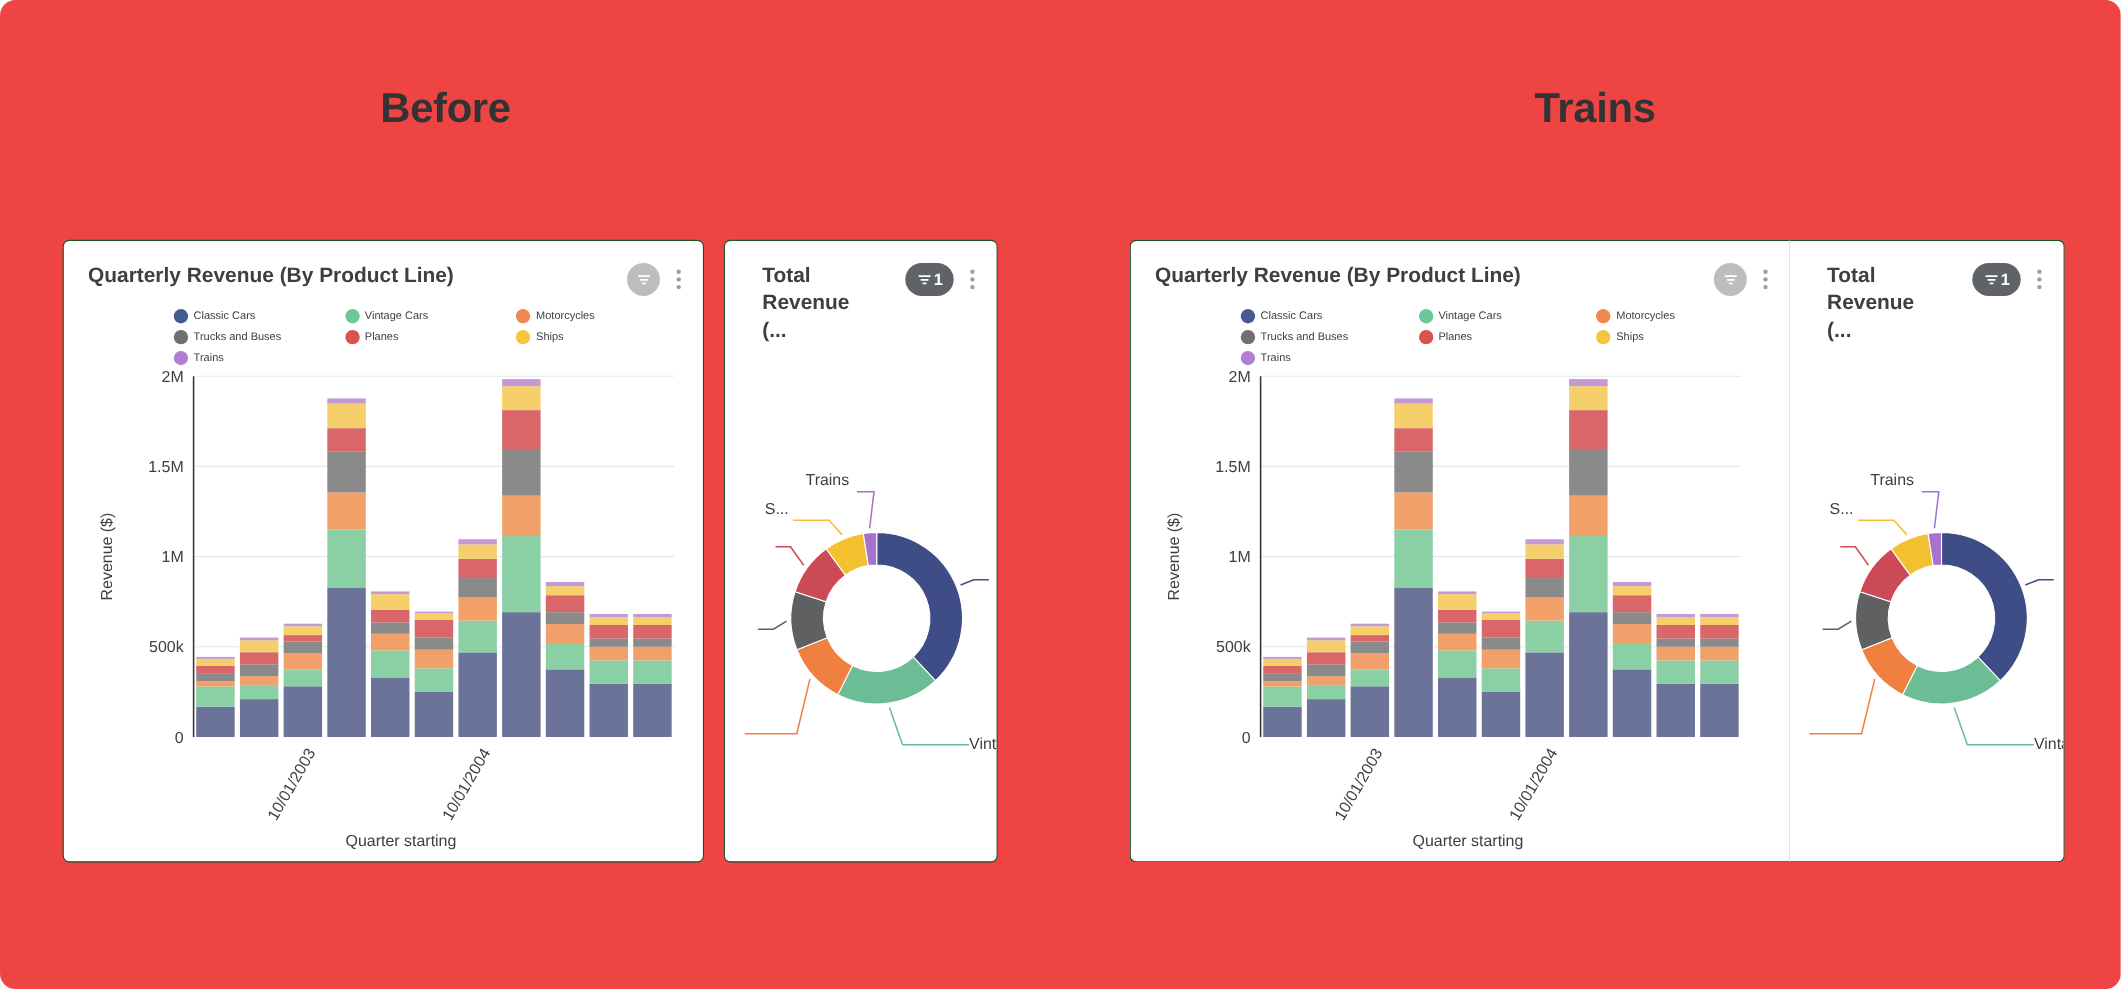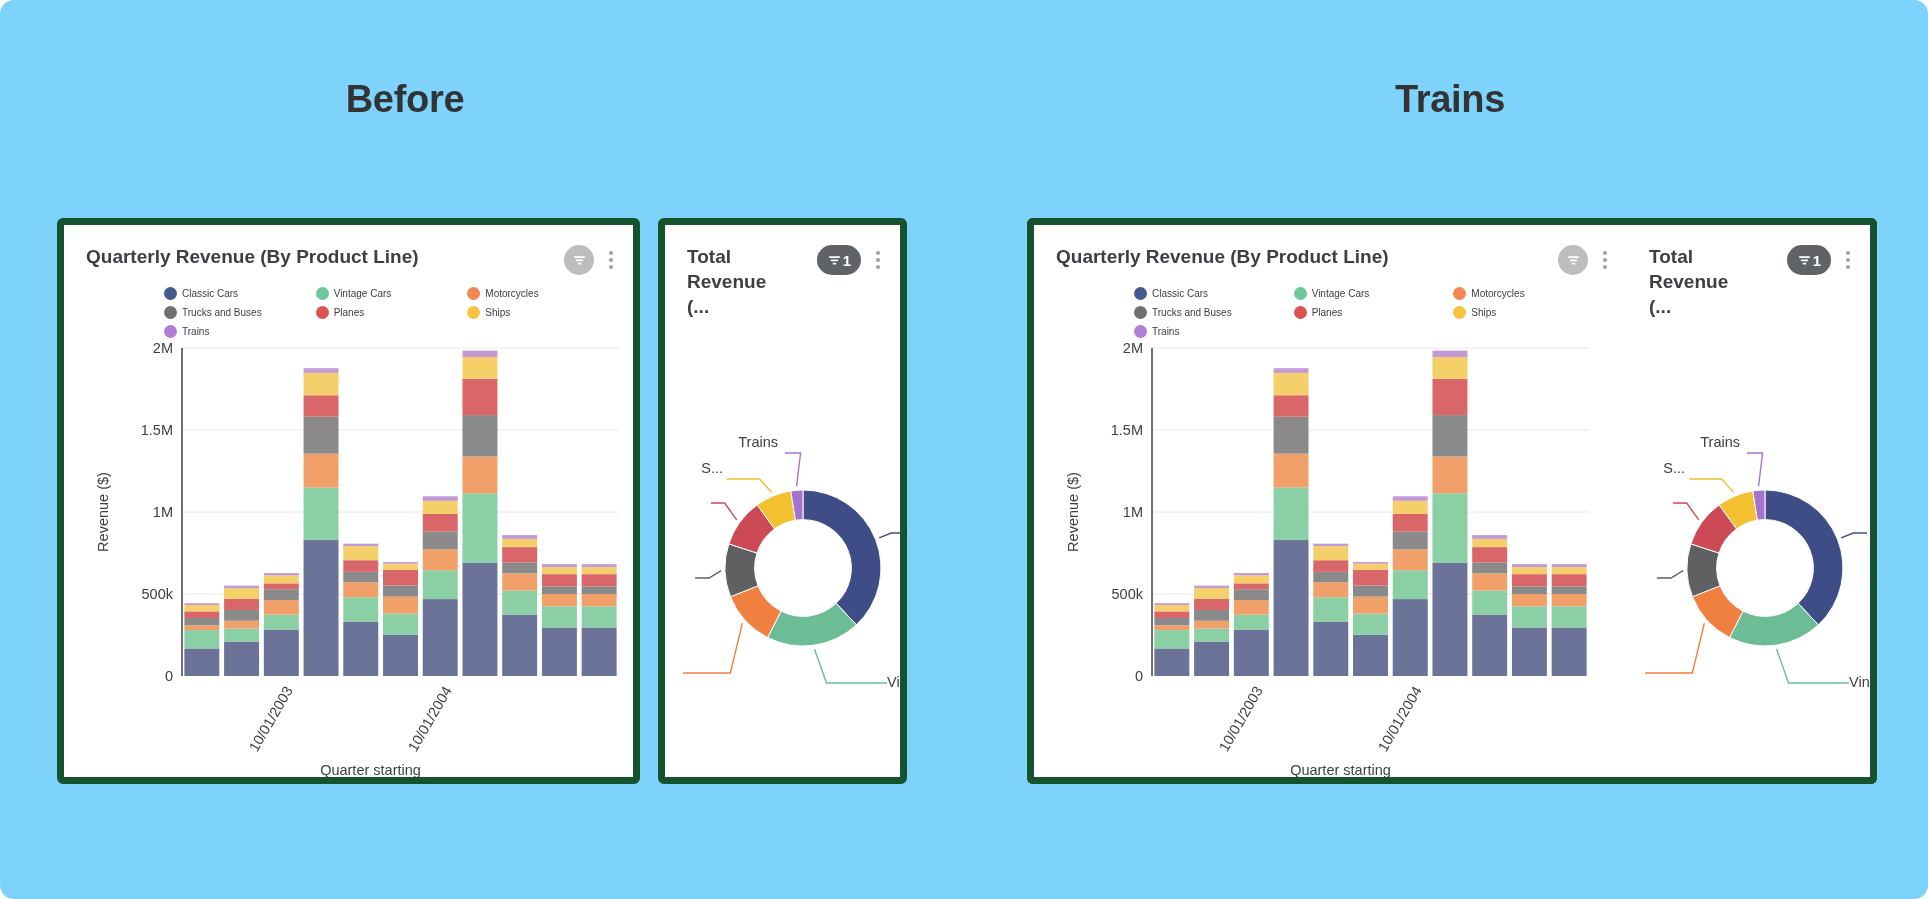--- a/index.html
+++ b/index.html
@@ -5,21 +5,21 @@
   * { box-sizing: border-box; margin: 0; padding: 0; }
   html, body {
     width: 1928px; height: 899px;
     background: #ffffff;
     font-family: "Liberation Sans", sans-serif;
     overflow: hidden;
   }
   #root {
     position: relative;
     width: 1928px; height: 899px;
-    background: #7dd3fc;
+    background: #ef4444;
     border-radius: 14px;
   }
 
   
   .section-title {
     position: absolute;
     font-size: 38px;
     font-weight: bold;
     color: #333333;
     letter-spacing: -0.3px;
@@ -39,21 +39,21 @@
 
   
   #dash-before .card-chart { position:absolute; left:0;   top:0; width:583px; height:566px; }
   #dash-before .card-donut { position:absolute; left:601px; top:0; width:249px; height:566px; }
   
   #dash-after  .card-chart { position:absolute; left:0;   top:0; width:600px; height:566px; }
   #dash-after  .card-donut { position:absolute; left:600px; top:0; width:250px; height:566px; }
 
   .card {
     background: #ffffff;
-    border: 7px solid #14532d;
+    border: 1px solid #14532d;
     border-radius: 6px;
     overflow: hidden;
   }
   #dash-after .card-chart { border-right: none; border-radius: 6px 0 0 6px; }
   #dash-after .card-donut { border-left: none;  border-radius: 0 6px 6px 0; }
 
   
   .panel-head {
     position: relative;
     padding: 19px 14px 0 22px;
@@ -61,21 +61,21 @@
     align-items: flex-start;
     justify-content: space-between;
   }
   .panel-title {
     font-size: 19px;
     font-weight: bold;
     color: #3c4043;
     line-height: 1.32;
     white-space: nowrap;
   }
-  .panel-title.wrap { white-space: normal; max-width: 105px; }
+  .panel-title.wrap { white-space: normal; max-width: 105px; margin-left: 12px; }
   .head-tools { display:flex; align-items:center; gap: 9px; flex-shrink:0; padding-top:1px; }
 
   .filter-chip {
     width: 30px; height: 30px;
     border-radius: 16px;
     background: #bdbdbd;
     display: flex; align-items:center; justify-content:center;
     color: #ffffff;
   }
   .filter-chip.active {

